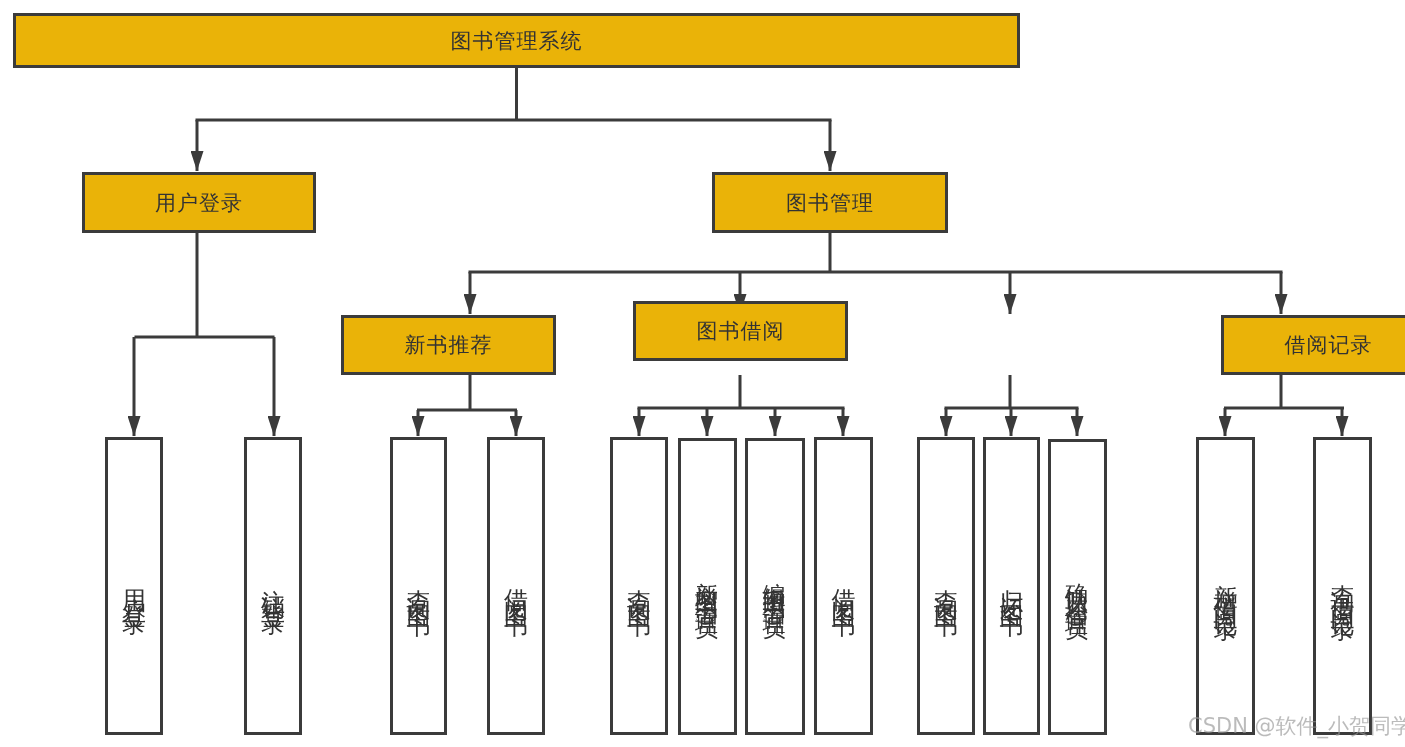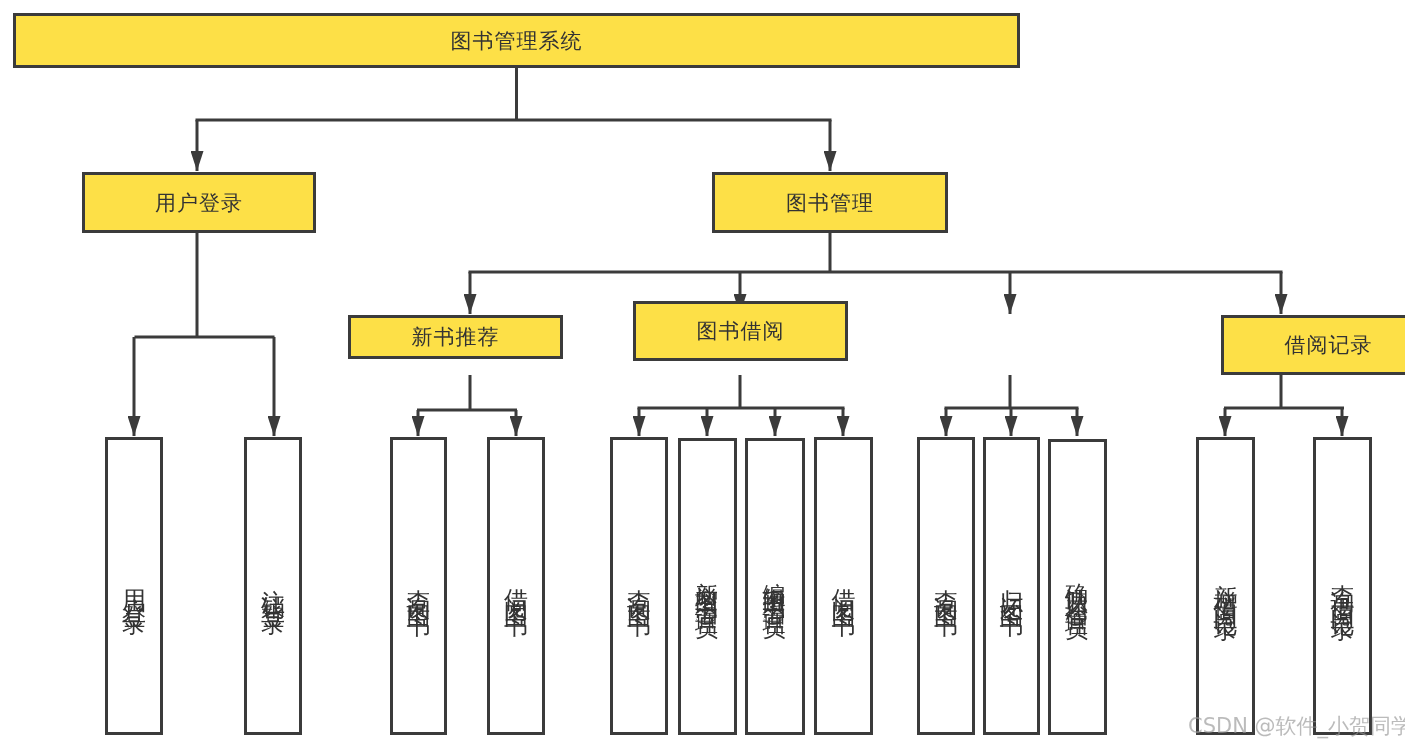--- a/index.html
+++ b/index.html
@@ -6,21 +6,21 @@
   .canvas{
     position:relative;
     width:1405px;height:747px;
     background:#ffffff;
     font-family:"DejaVu Sans","Liberation Sans",sans-serif;
     overflow:hidden;
   }
   .wires{position:absolute;left:0;top:0;z-index:1;}
   .hbox{
     position:absolute;z-index:2;box-sizing:border-box;
-    background:#fde047;border:3px solid #3b3b3b;
+    background:#eab308;border:3px solid #3b3b3b;
     display:flex;align-items:center;justify-content:center;
     font-size:21px;color:#333333;letter-spacing:1px;
   }
   .vbox{
     position:absolute;z-index:2;box-sizing:border-box;
     background:#ffffff;border:3px solid #3b3b3b;
     writing-mode:vertical-rl;text-orientation:mixed;
     display:flex;align-items:center;justify-content:center;
     font-size:24px;color:#333333;
   }
@@ -75,21 +75,21 @@
       <line x1="1225" y1="408" x2="1225" y2="436" marker-end="url(#arrowhead)"></line>
       <line x1="1342" y1="408" x2="1342" y2="436" marker-end="url(#arrowhead)"></line>
     </g>
   </svg>
 
   <div class="hbox" style="left:13px;top:13px;width:1007px;height:55px;">图书管理系统</div>
 
   <div class="hbox" style="left:82px;top:172px;width:234px;height:61px;">用户登录</div>
   <div class="hbox" style="left:712px;top:172px;width:236px;height:61px;">图书管理</div>
 
-  <div class="hbox" style="left:348px;top:315px;width:215px;height:44px;font-family:Liberation Mono, monospace;">新书推荐</div>
+  <div class="hbox" style="left:341px;top:315px;width:215px;height:60px;font-family:Liberation Mono, monospace;">新书推荐</div>
   <div class="hbox" style="left:633px;top:301px;width:215px;height:60px;">图书借阅</div>
   <div class="hbox" style="left:1173px;top:315px;width:215px;height:60px;margin-left:48px;">借阅记录</div>
 
   <div class="vbox ls-8" style="left:105px;top:437px;width:58px;height:298px;">用户登录</div>
   <div class="vbox ls-8" style="left:244px;top:437px;width:58px;height:298px;">注销登录</div>
 
   <div class="vbox ls-8" style="left:390px;top:437px;width:57px;height:298px;">查询图书</div>
   <div class="vbox ls-8" style="left:487px;top:437px;width:58px;height:298px;">借阅图书</div>
 
   <div class="vbox ls-8" style="left:610px;top:437px;width:58px;height:298px;">查询图书</div>

